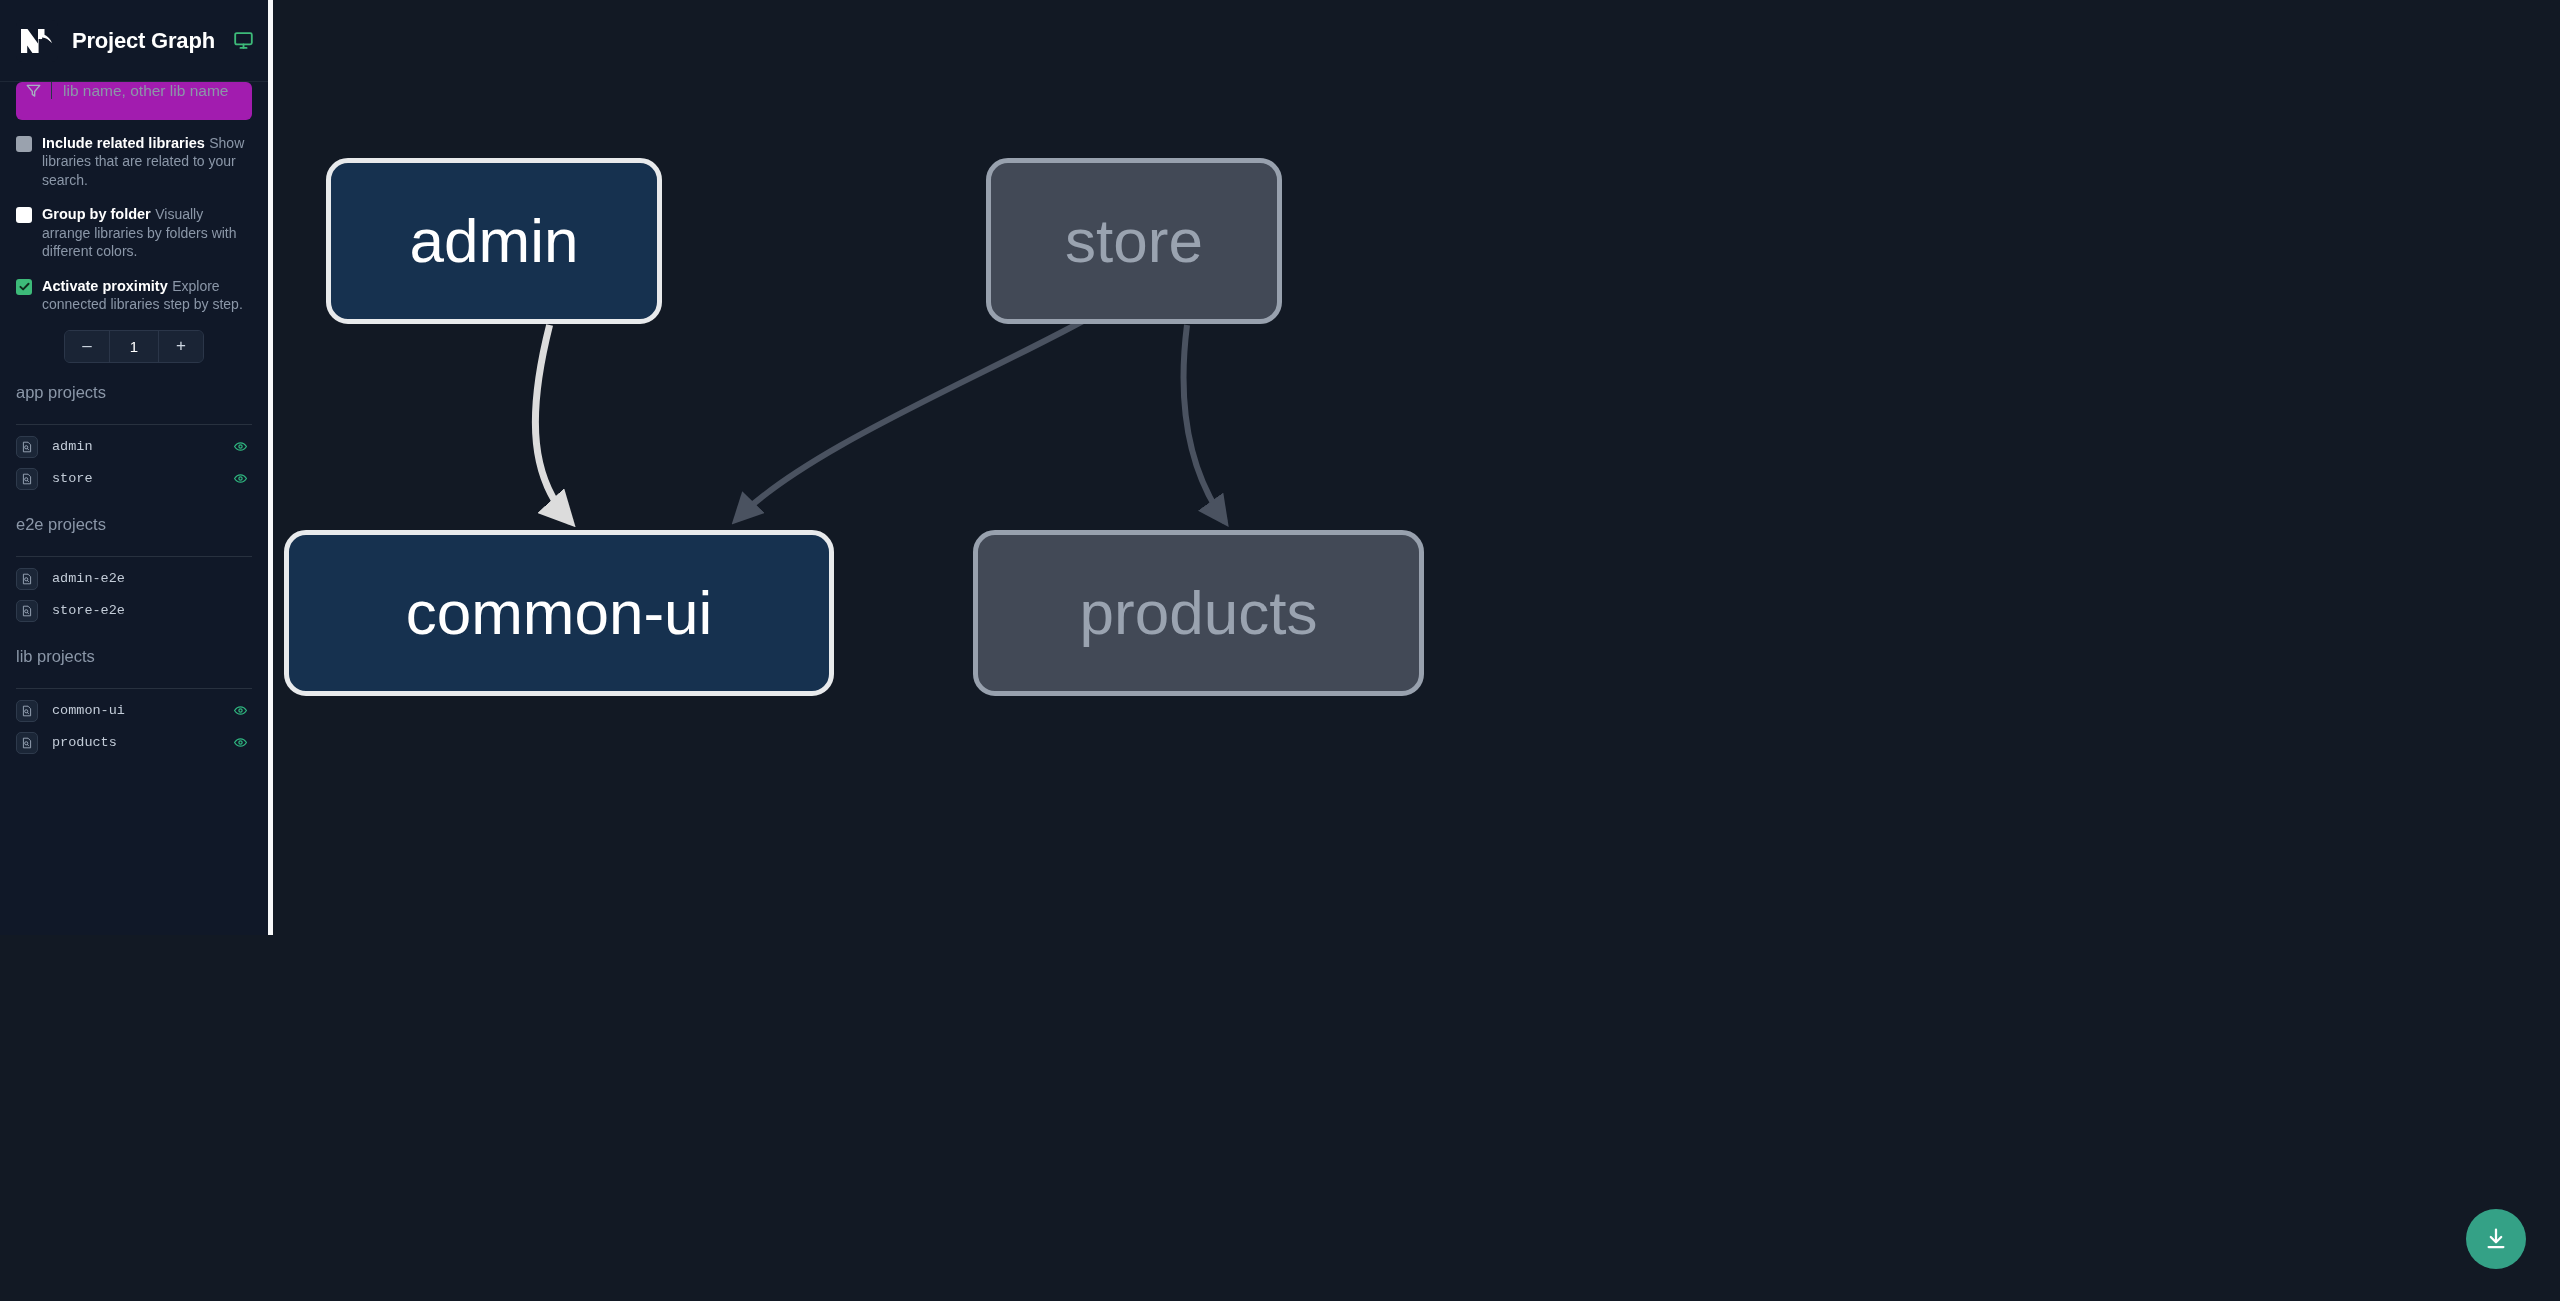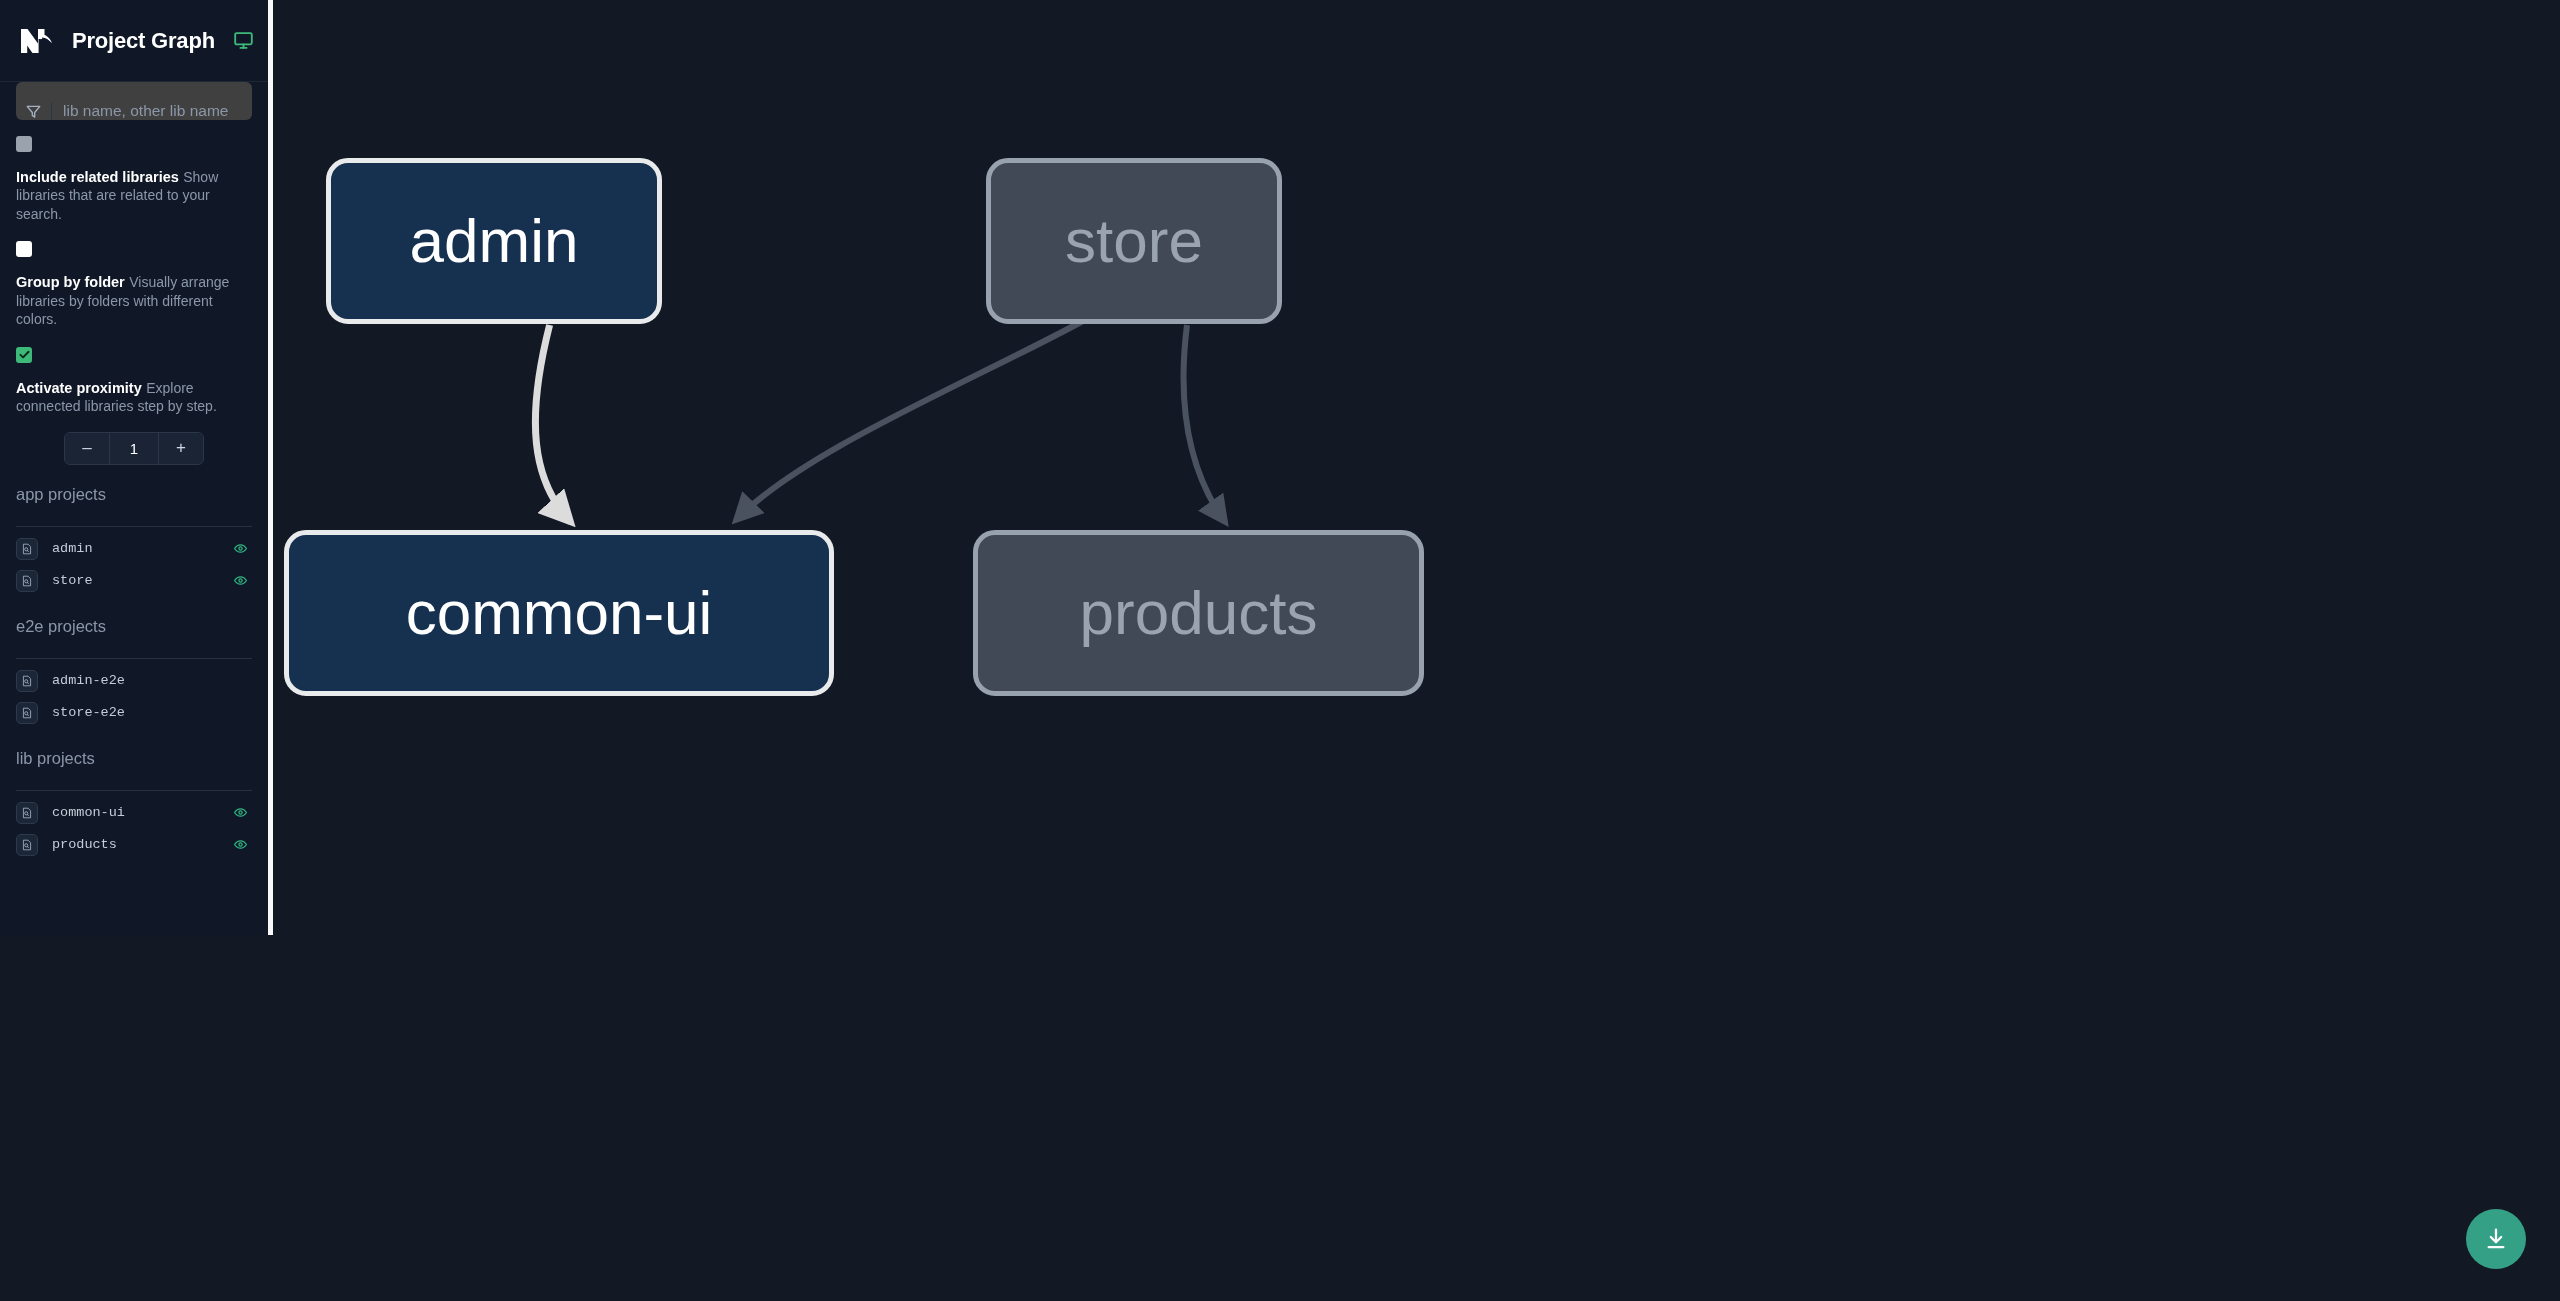--- a/index.html
+++ b/index.html
@@ -66,23 +66,23 @@
 
   .sb-body {
     padding: 0 16px;
     flex: 1 1 auto;
     overflow: hidden;
   }
 
   
   .search-row {
     display: flex;
-    align-items: flex-end;
+    align-items: flex-start;
     height: 38px;
-    background: #404040;
+    background: #a21caf;
     border-radius: 6px;
     overflow: hidden;
     margin-bottom: 14px;
   }
   .search-icon-box {
     width: 36px;
     display: flex;
     align-items: center;
     justify-content: center;
     border-right: 1px solid #2a3purpose;
@@ -96,21 +96,21 @@
     border: none;
     outline: none;
     color: #cfd8e3;
     font-family: "Liberation Sans", sans-serif;
     font-size: 15.5px;
     padding-left: 11px;
   }
   .search-input::placeholder { color: #8b97a8; }
 
   
-  .check-row { display: flex; gap: 16px; margin-bottom: 16px; flex-direction: column; }
+  .check-row { display: flex; gap: 10px; margin-bottom: 16px; }
   .cb {
     width: 16px; height: 16px; flex: 0 0 16px; margin-top: 2px;
     border-radius: 3px;
     display: flex; align-items: center; justify-content: center;
   }
   .cb.gray  { background: #9aa2ae; }
   .cb.white { background: #ffffff; }
   .cb.green { background: #3dba79; }
   .cb svg { display: block; }
 

